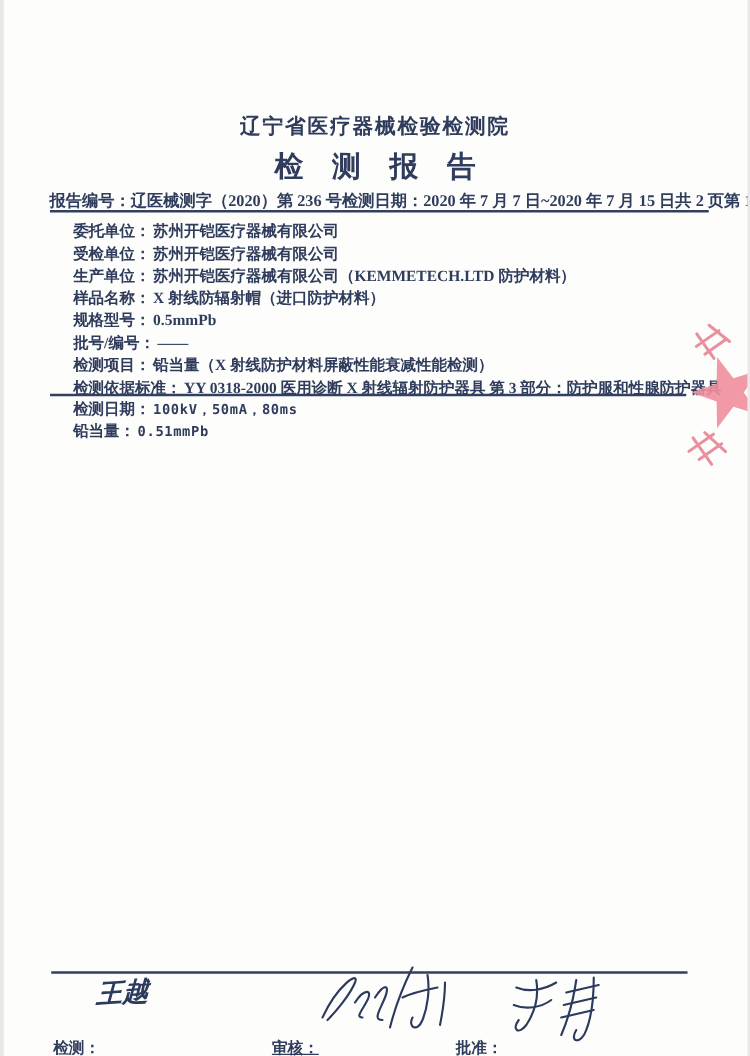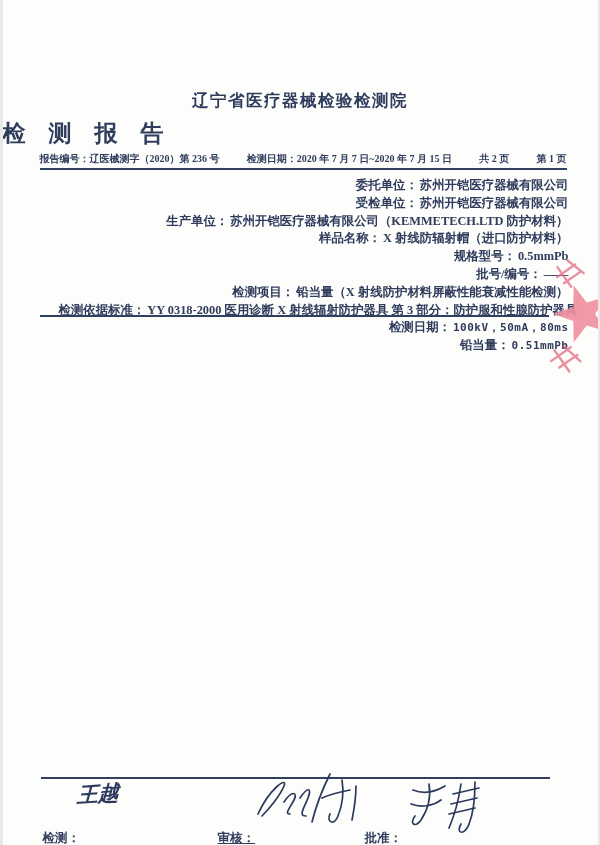--- a/index.html
+++ b/index.html
@@ -13,36 +13,36 @@
     font-family:"Liberation Serif","DejaVu Serif",serif;
     font-weight:600;
   }
   .institute {
     position:absolute; top:90px; left:0; width:100%;
     text-align:center;
     font-size:16.5px; font-weight:700; letter-spacing:1.5px;
   }
   .report-title {
     position:absolute; top:118px; left:0; width:100%;
+    text-align:center;
     font-size:23px; font-weight:700;
   }
   .meta-row {
     position:absolute; top:152px; left:37px; width:527px;
     display:flex; justify-content:space-between;
-    font-size:10px; font-weight:700; white-space:nowrap;
+    font-size:13px; font-weight:700; white-space:nowrap;
   }
   .rule { position:absolute; background:#31405f; height:1.6px; }
   .rule-1 { top:168px; left:37px; width:527px; }
   .rule-2 { top:315px; left:37px; width:509px; }
   .rule-3 { top:777px; left:38px; width:509px; }
   .fields {
     position:absolute; top:177px; left:56px; width:510px;
     font-size:12.4px; line-height:17.8px; font-weight:600;
     white-space:nowrap;
-    text-align:right;
   }
   .row .lbl { margin-right:2px; }
   .val-mono {
     font-family:"DejaVu Sans Mono","Liberation Mono",monospace;
     font-size:11px; letter-spacing:0.5px;
   }
   .sig-label {
     position:absolute; top:786px;
     font-size:12.5px; font-weight:700;margin-top:44px;
   }

